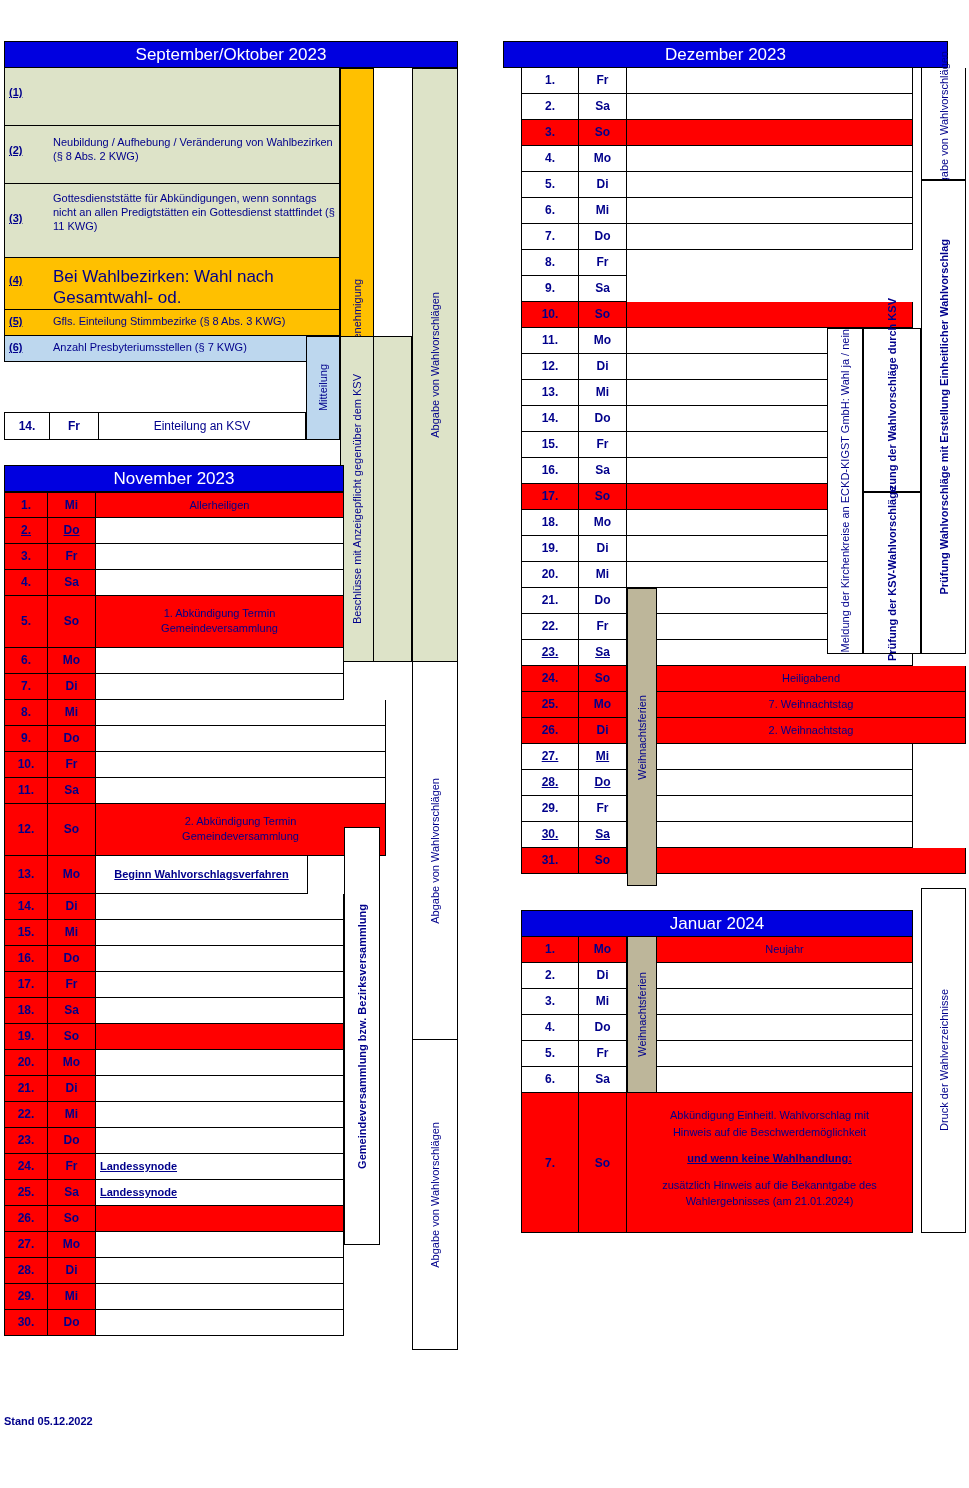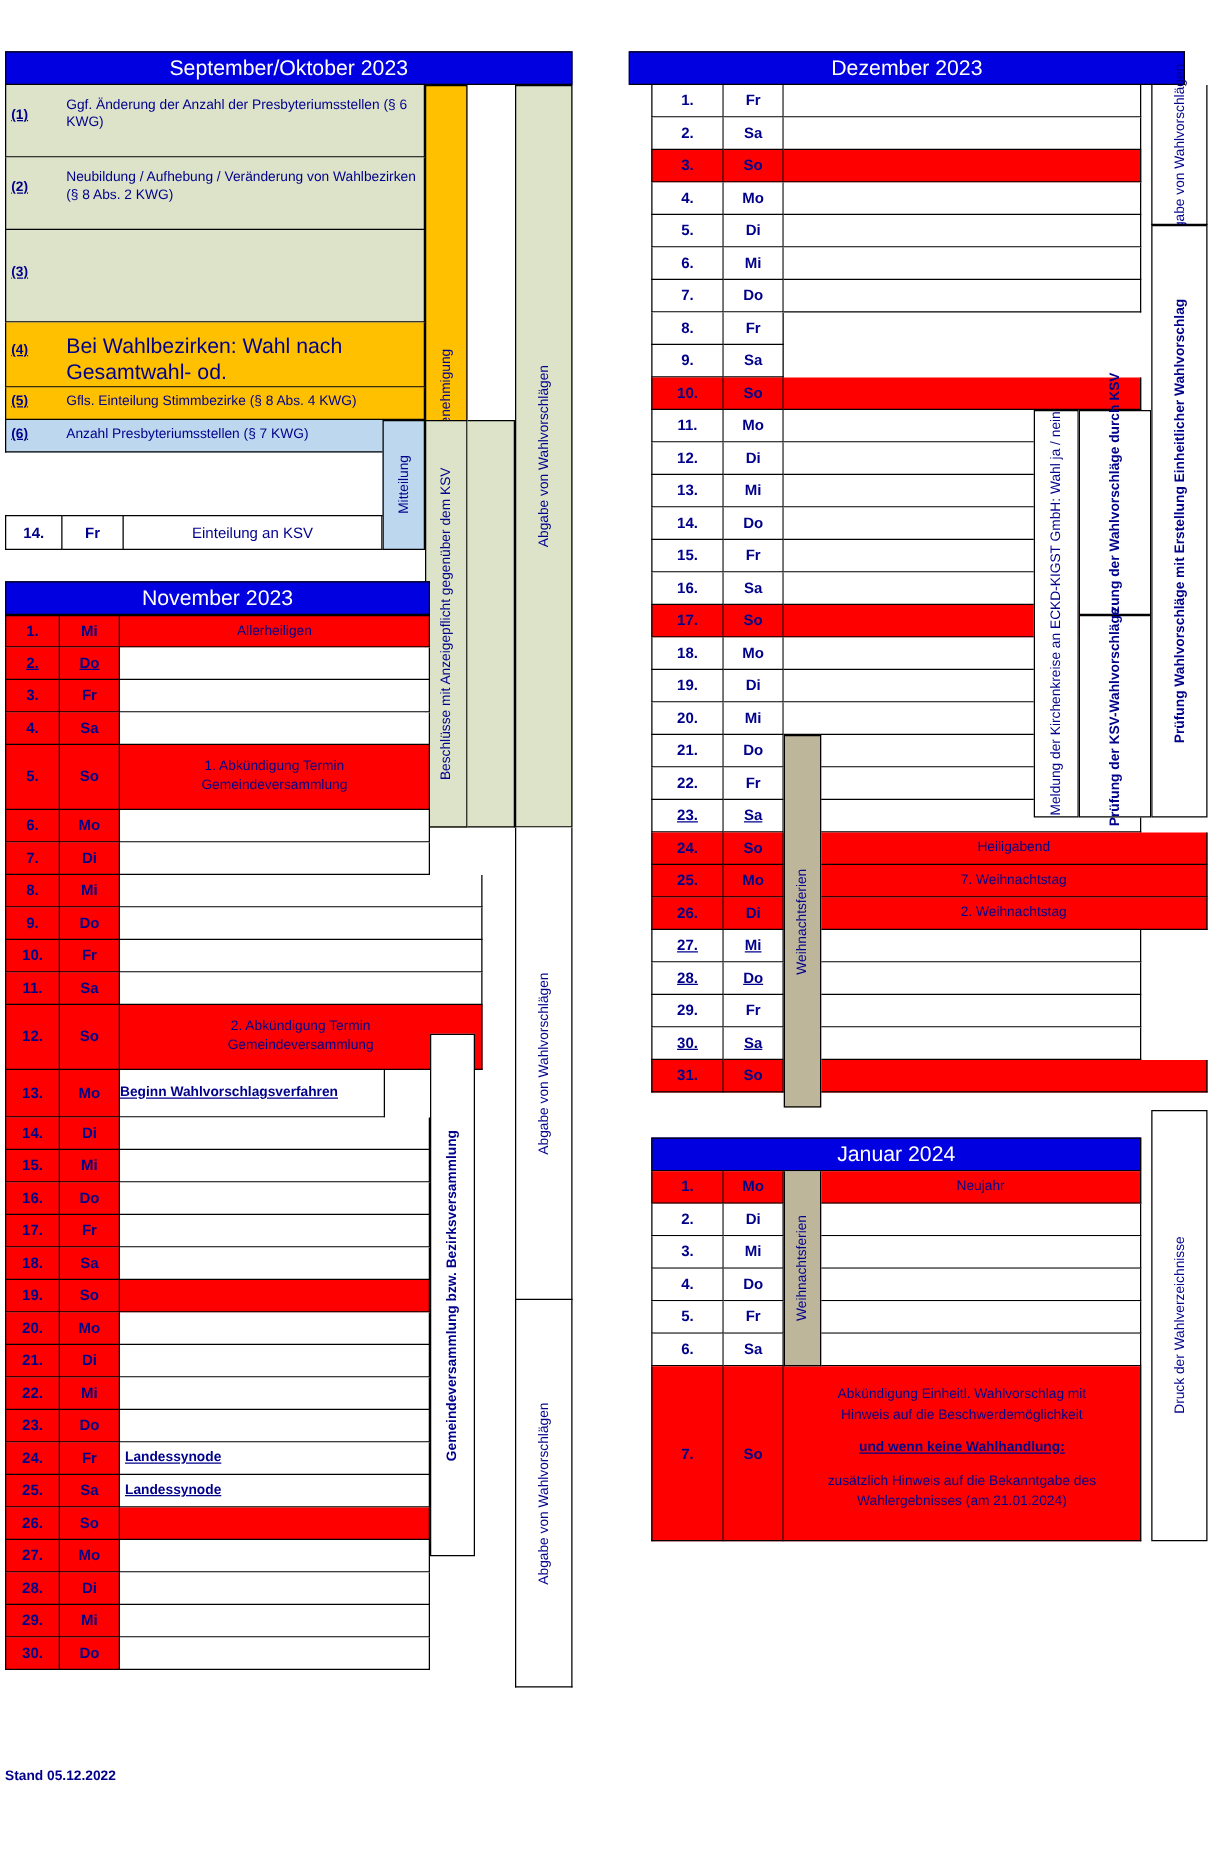--- a/index.html
+++ b/index.html
@@ -50,36 +50,36 @@
 </style>
 </head>
 <body>
 
 <div class="page">
 
   <div class="abs mhead" style="left:4px;top:41px;width:454px;height:27px;">September/Oktober 2023</div>
 
   <div class="abs" style="left:4px;top:68px;width:336px;height:58px;border:1px solid #000;border-top:none;background:#dde3c8;">
     <div class="abs" style="left:4px;top:18px;width:30px;font-weight:bold;font-size:11px;text-decoration:underline;">(1)</div>
-    <div class="abs twoline" style="left:48px;top:10px;width:284px;font-size:11px;">Ggf. Änderung der Anzahl der Presbyteriumsstellen (§ 6 KWG)</div>
   </div>
   <div class="abs" style="left:4px;top:126px;width:336px;height:58px;border:1px solid #000;border-top:none;background:#dde3c8;">
     <div class="abs" style="left:4px;top:18px;width:30px;font-weight:bold;font-size:11px;text-decoration:underline;">(2)</div>
     <div class="abs twoline" style="left:48px;top:10px;width:284px;font-size:11px;">Neubildung / Aufhebung / Veränderung von Wahlbezirken (§ 8 Abs. 2 KWG)</div>
   </div>
   <div class="abs" style="left:4px;top:184px;width:336px;height:74px;border:1px solid #000;border-top:none;background:#dde3c8;">
     <div class="abs" style="left:4px;top:28px;width:30px;font-weight:bold;font-size:11px;text-decoration:underline;">(3)</div>
+    <div class="abs twoline" style="left:48px;top:8px;width:284px;font-size:11px;">Gottesdienststätte für Abkündigungen, wenn sonntags nicht an allen Predigtstätten ein Gottesdienst stattfindet (§ 11 KWG)</div>
   </div>
   <div class="abs" style="left:4px;top:258px;width:336px;height:52px;border:1px solid #000;border-top:none;background:#ffc000;">
     <div class="abs" style="left:4px;top:16px;width:30px;font-weight:bold;font-size:11px;text-decoration:underline;">(4)</div>
     <div class="abs twoline" style="left:48px;top:8px;width:284px;font-size:17px;">Bei Wahlbezirken: Wahl nach Gesamtwahl- od. Wahlbezirksvorschlagsliste (§ 8 Abs. 2 KWG)</div>
   </div>
   <div class="abs" style="left:4px;top:310px;width:336px;height:26px;border:1px solid #000;border-top:none;background:#ffc000;">
     <div class="abs" style="left:4px;top:5px;width:30px;font-weight:bold;font-size:11px;text-decoration:underline;">(5)</div>
-    <div class="abs" style="left:48px;top:5px;width:284px;font-size:11px;">Gfls. Einteilung Stimmbezirke (§ 8 Abs. 4 KWG)</div>
+    <div class="abs" style="left:48px;top:5px;width:284px;font-size:11px;">Gfls. Einteilung Stimmbezirke (§ 8 Abs. 3 KWG)</div>
   </div>
   <div class="abs" style="left:4px;top:336px;width:336px;height:26px;border:1px solid #000;border-top:none;background:#bdd7ee;">
     <div class="abs" style="left:4px;top:5px;width:30px;font-weight:bold;font-size:11px;text-decoration:underline;">(6)</div>
     <div class="abs" style="left:48px;top:5px;width:284px;font-size:11px;">Anzahl Presbyteriumsstellen (§ 7 KWG)</div>
   </div>
 
   <div class="abs vbar blue rot180" style="left:306px;top:336px;width:34px;height:104px;border-top:1px solid #000;">
     <span class="vtext">Mitteilung</span>
   </div>
 
@@ -175,21 +175,21 @@
     <div class="abs" style="left:0;top:312px;width:382px;height:52px;">
       <div class="abs red" style="left:0;top:0;width:44px;height:52px;border:1px solid #000;border-top:none;text-align:center;font-weight:bold;font-size:12px;line-height:50px;">12.</div>
       <div class="abs red" style="left:44px;top:0;width:48px;height:52px;border:1px solid #000;border-top:none;border-left:none;text-align:center;font-weight:bold;font-size:12px;line-height:50px;">So</div>
       <div class="abs red" style="left:92px;top:0;width:290px;height:52px;border:1px solid #000;border-top:none;border-left:none;text-align:center;font-size:11px;padding-top:10px;white-space:pre-line;line-height:1.35;">2. Abkündigung Termin
 Gemeindeversammlung</div>
     </div>
 
     <div class="abs" style="left:0;top:364px;width:340px;height:38px;">
       <div class="abs red" style="left:0;top:0;width:44px;height:38px;border:1px solid #000;border-top:none;text-align:center;font-weight:bold;font-size:12px;line-height:36px;">13.</div>
       <div class="abs red" style="left:44px;top:0;width:48px;height:38px;border:1px solid #000;border-top:none;border-left:none;text-align:center;font-weight:bold;font-size:12px;line-height:36px;">Mo</div>
-      <div class="abs white" style="left:92px;top:0;width:212px;height:38px;border:1px solid #000;border-top:none;border-left:none;text-align:left;font-size:11px;font-weight:bold;text-decoration:underline;line-height:36px;">Beginn Wahlvorschlagsverfahren</div>
+      <div class="abs white" style="left:92px;top:0;width:212px;height:38px;border:1px solid #000;border-top:none;border-left:none;text-align:center;font-size:11px;font-weight:bold;text-decoration:underline;line-height:36px;">Beginn Wahlvorschlagsverfahren</div>
     </div>
 
     <div class="abs" style="left:0;top:402px;width:340px;height:26px;">
       <div class="abs red" style="left:0;top:0;width:44px;height:26px;border:1px solid #000;border-top:none;text-align:center;font-weight:bold;font-size:12px;line-height:24px;">14.</div>
       <div class="abs red" style="left:44px;top:0;width:48px;height:26px;border:1px solid #000;border-top:none;border-left:none;text-align:center;font-weight:bold;font-size:12px;line-height:24px;">Di</div>
       <div class="abs white" style="left:92px;top:0;width:248px;height:26px;border:1px solid #000;border-top:none;border-left:none;"></div>
     </div>
     <div class="abs" style="left:0;top:428px;width:340px;height:26px;">
       <div class="abs red" style="left:0;top:0;width:44px;height:26px;border:1px solid #000;border-top:none;text-align:center;font-weight:bold;font-size:12px;line-height:24px;">15.</div>
       <div class="abs red" style="left:44px;top:0;width:48px;height:26px;border:1px solid #000;border-top:none;border-left:none;text-align:center;font-weight:bold;font-size:12px;line-height:24px;">Mi</div>

